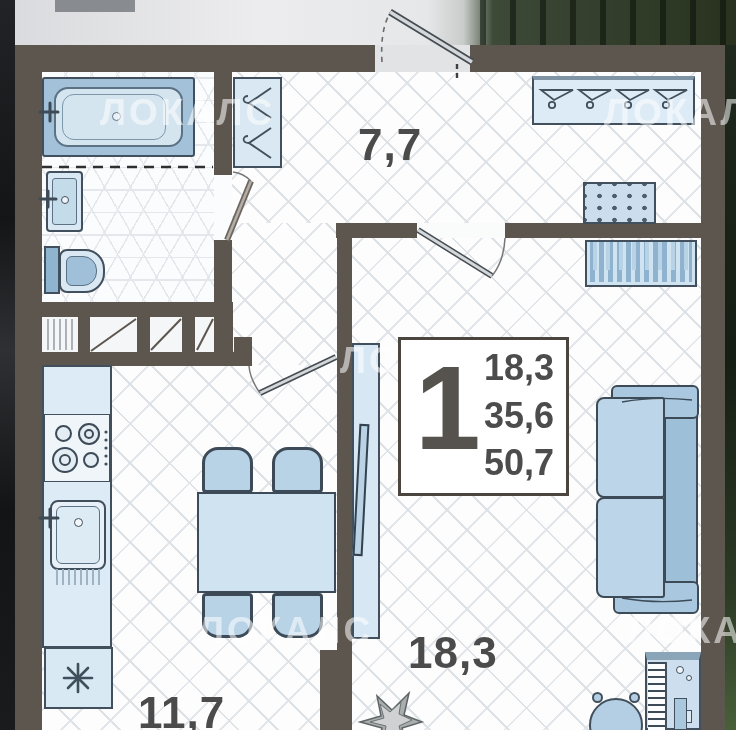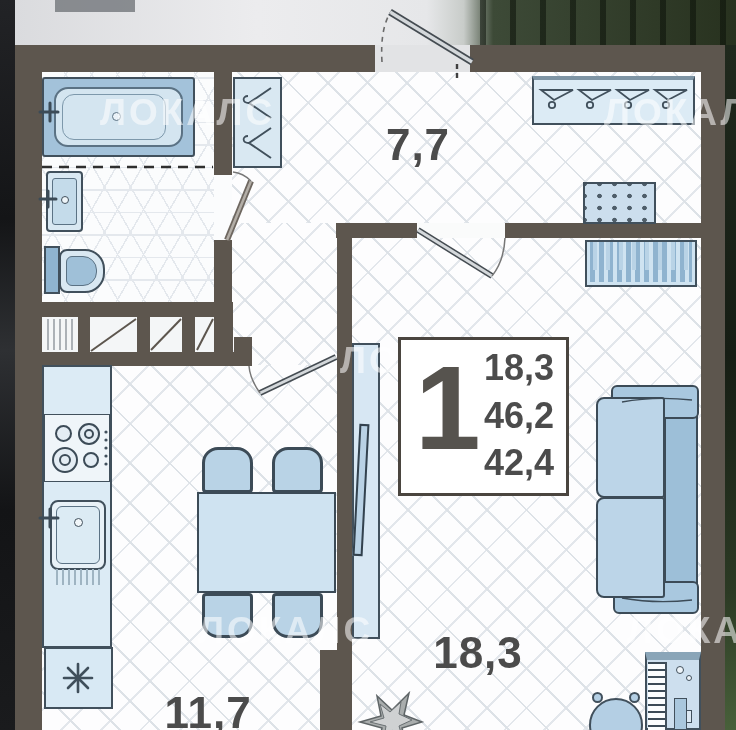--- a/index.html
+++ b/index.html
@@ -20,21 +20,21 @@
     background-image:
       repeating-linear-gradient(0deg, transparent 0 21px, #e4e8ed 21px 22.5px),
       repeating-linear-gradient(60deg, transparent 0 21px, #e4e8ed 21px 22.5px),
       repeating-linear-gradient(120deg, transparent 0 21px, #e4e8ed 21px 22.5px);
   }
   .furn{position:absolute;box-sizing:border-box;z-index:24;}
   .f-fill{background:#d7e7f3;border:2px solid #41505c;}
   .f-mid{background:#a9c8df;border:2px solid #3c4b57;}
   .room-label{
     position:absolute;z-index:35;color:#4b4b4b;font-weight:600;
-    text-align:center;letter-spacing:1px;
+    letter-spacing:1px;
   }
   .wm{
     position:absolute;z-index:40;color:rgba(255,255,255,0.55);
     font-weight:700;font-size:37px;letter-spacing:3px;white-space:nowrap;
   }
   #info-box{
     position:absolute;left:398px;top:337px;width:165px;height:153px;z-index:50;
     background:#ffffff;border:3px solid #4a453f;display:flex;align-items:stretch;
   }
   #info-box .big{
@@ -255,18 +255,18 @@
   <div class="wm" style="left:100px;top:92px;">ЛОКАЛС</div>
   <div class="wm" style="left:604px;top:92px;">ЛОКАЛС</div>
   <div class="wm" style="left:340px;top:340px;z-index:41;">ЛОКАЛС</div>
   <div class="wm" style="left:198px;top:610px;">ЛОКАЛС</div>
   <div class="wm" style="left:627px;top:610px;">ЛОКАЛС</div>
 
   <div id="info-box">
     <div class="big">1</div>
     <div class="col">
       <div>18,3</div>
-      <div>46,2</div>
-      <div>42,4</div>
+      <div>35,6</div>
+      <div>50,7</div>
     </div>
   </div>
 
 </div>
 
 </body></html>

